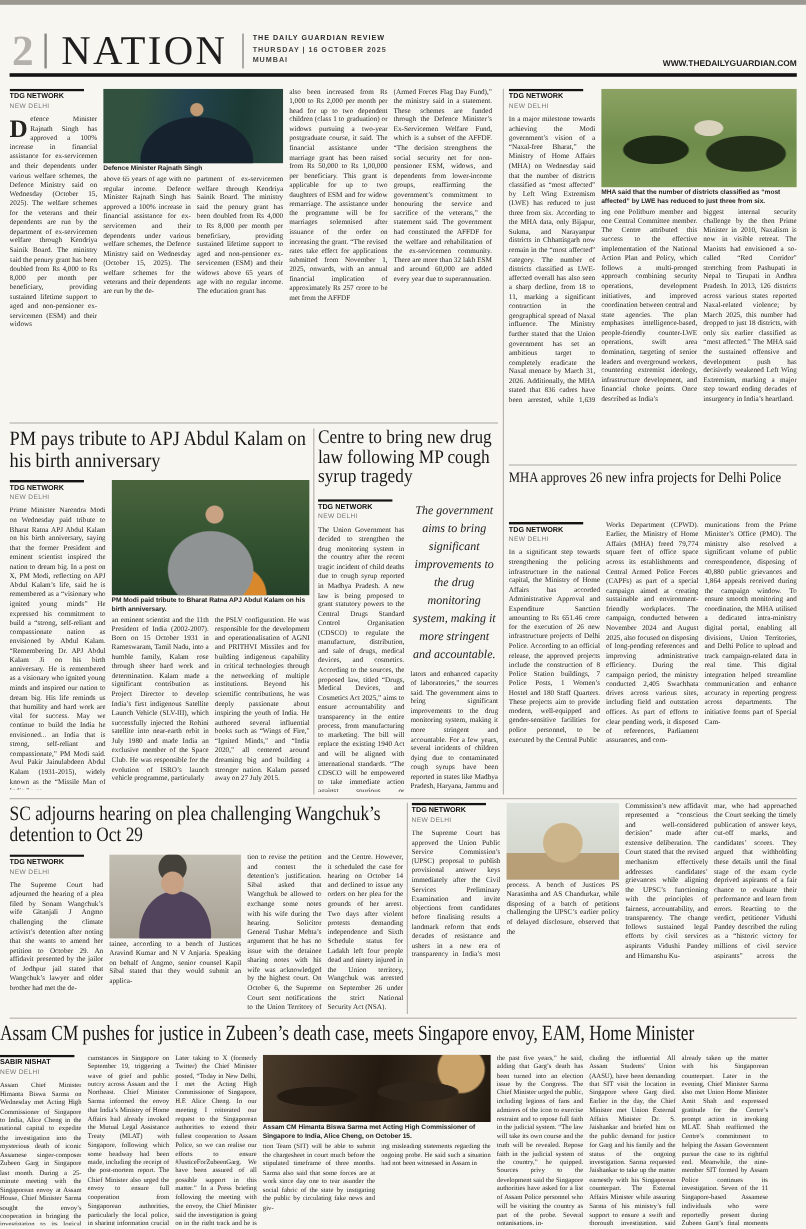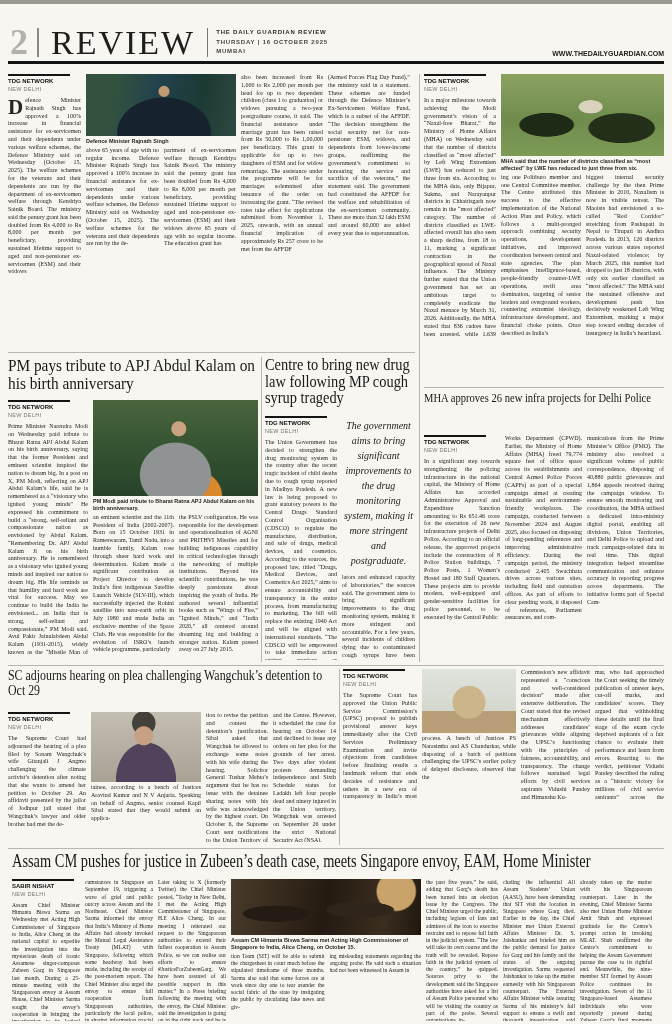--- a/index.html
+++ b/index.html
@@ -69,21 +69,21 @@
   .vr { position:absolute; width:1px; background:#b8b5ae; }
   .hrz { position:absolute; height:1px; background:#b8b5ae; }
 </style>
 </head>
 <body>
 
 <div class="page">
 
   <header class="masthead">
     <div class="pgnum">2</div>
-    <div class="secname">REVIEW</div>
+    <div class="secname">NATION</div>
     <div class="mastinfo">
       <div>THE DAILY GUARDIAN REVIEW</div>
       <div class="thin">THURSDAY | 16 OCTOBER 2025</div>
       <div class="thin">MUMBAI</div>
     </div>
     <div class="mastweb">WWW.THEDAILYGUARDIAN.COM</div>
   </header>
 
   <div class="vr" style="left:419px; top:70px; height:588px"></div>
   <div class="vr" style="left:261px; top:353px; height:305px"></div>
@@ -168,21 +168,21 @@
     </h1>
     <div class="body" style="height:244px">
       <div class="col" style="width:72px">
         <div class="byline">
           <span>TDG NETWORK</span>
           <span class="loc">NEW DELHI</span>
         </div>
         <div class="bt">The Union Government has decided to strengthen the drug monitoring system in the country after the recent tragic incident of child deaths due to cough syrup reported in Madhya Pradesh. A new law is being proposed to grant statutory powers to the Central Drugs Standard Control Organisation (CDSCO) to regulate the manufacture, distribution, and sale of drugs, medical devices, and cosmetics. According to the sources, the proposed law, titled “Drugs, Medical Devices, and Cosmetics Act 2025,” aims to ensure accountability and transparency in the entire process, from manufacturing to marketing. The bill will replace the existing 1940 Act and will be aligned with international standards. “The CDSCO will be empowered to take immediate action against spurious or substandard drugs in the country. The licensing process will be fully digitised and better coordination between state-level regu-</div>
       </div>
       <div class="col" style="width:73px">
-        <div class="pq">The government aims to bring significant improvements to the drug monitoring system, making it more stringent and postgraduate.</div>
+        <div class="pq">The government aims to bring significant improvements to the drug monitoring system, making it more stringent and accountable.</div>
         <div class="bt">lators and enhanced capacity of laboratories,” the sources said. The government aims to bring significant improvements to the drug monitoring system, making it more stringent and accountable. For a few years, several incidents of children dying due to contaminated cough syrups have been reported in states like Madhya Pradesh, Haryana, Jammu and Kashmir, and Tamil Nadu. After the deaths of several deaths of children due to syrups in Madhya Pradesh WHO has issued on Monday issued a health advisory warning against the use and distribution of three cough syrups. These syrups are Coldrif, Respifresh TR, and ReLife.</div>
       </div>
     </div>
   </section>
 
   <section class="art" style="left:424px; top:388px; width:240px; height:270px">
     <h1 class="hl" style="font-size:12px; height:38px">
       <span class="cx" style="transform:scaleX(.88); width:113.6%">MHA approves 26 new infra projects for Delhi Police</span>
     </h1>
     <div class="body" style="height:224px">
@@ -196,21 +196,21 @@
       <div class="col" style="width:77px">
           <div class="bt">Works Department (CPWD). Earlier, the Ministry of Home Affairs (MHA) freed 79,774 square feet of office space across its establishments and Central Armed Police Forces (CAPFs) as part of a special campaign aimed at creating sustainable and environment-friendly workplaces. The campaign, conducted between November 2024 and August 2025, also focused on disposing of long-pending references and improving administrative efficiency. During the campaign period, the ministry conducted 2,405 Swachhata drives across various sites, including field and outstation offices. As part of efforts to clear pending work, it disposed of references, Parliament assurances, and com-</div>
         </div>
       <div class="col" style="width:77px">
           <div class="bt">munications from the Prime Minister’s Office (PMO). The ministry also resolved a significant volume of public correspondence, disposing of 40,880 public grievances and 1,864 appeals received during the campaign window. To ensure smooth monitoring and coordination, the MHA utilised a dedicated intra-ministry digital portal, enabling all divisions, Union Territories, and Delhi Police to upload and track campaign-related data in real time. This digital integration helped streamline communication and enhance accuracy in reporting progress across departments. The initiative forms part of Special Cam-</div>
         </div>
     </div>
   </section>
 
   <section class="art" style="left:8px; top:665px; width:328px; height:176px">
-    <h1 class="hl" style="font-size:14px; height:38px">
+    <h1 class="hl" style="font-size:17px; height:38px">
       <span class="cx" style="transform:scaleX(.85); width:117.6%">SC adjourns hearing on plea challenging Wangchuk’s detention to Oct 29</span>
     </h1>
     <div class="body" style="height:130px">
       <div class="col" style="width:78px">
         <div class="byline">
           <span>TDG NETWORK</span>
           <span class="loc">NEW DELHI</span>
         </div>
         <div class="bt">The Supreme Court had adjourned the hearing of a plea filed by Sonam Wangchuk’s wife Gitanjali J Angmo challenging the climate activist’s detention after noting that she wants to amend her petition to October 29. An affidavit presented by the jailor of Jodhpur jail stated that Wangchuk’s lawyer and older brother had met the de-</div>
       </div>
@@ -242,21 +242,21 @@
       </div>
       <div class="col" style="width:69px">
           <div class="bt">Commission’s new affidavit represented a “conscious and well-considered decision” made after extensive deliberation. The Court stated that the revised mechanism effectively addresses candidates’ grievances while aligning the UPSC’s functioning with the principles of fairness, accountability, and transparency. The change follows sustained legal efforts by civil services aspirants Vidushi Pandey and Himanshu Ku-</div>
         </div>
       <div class="col" style="width:69px">
           <div class="bt">mar, who had approached the Court seeking the timely publication of answer keys, cut-off marks, and candidates’ scores. They argued that withholding these details until the final stage of the exam cycle deprived aspirants of a fair chance to evaluate their performance and learn from errors. Reacting to the verdict, petitioner Vidushi Pandey described the ruling as a “historic victory for millions of civil service aspirants” across the country.</div>
         </div>
     </div>
   </section>
 
-  <section class="art" style="left:12px; top:848px; width:656px; height:170px">
+  <section class="art" style="left:0; top:848px; width:656px; height:170px">
     <h1 class="hl" style="font-size:18px; height:22px">
       <span class="cx" style="transform:scaleX(.8); width:125%">Assam CM pushes for justice in Zubeen’s death case, meets Singapore envoy, EAM, Home Minister</span>
     </h1>
     <div class="body" style="height:142px">
       <div class="col" style="width:68px">
         <div class="byline">
           <span>SABIR NISHAT</span>
           <span class="loc">NEW DELHI</span>
         </div>
         <div class="bt" style="font-size:5.6px">Assam Chief Minister Himanta Biswa Sarma on Wednesday met Acting High Commissioner of Singapore to India, Alice Cheng in the national capital to expedite the investigation into the mysterious death of iconic Assamese singer-composer Zubeen Garg in Singapore last month. During a 25-minute meeting with the Singaporean envoy at Assam House, Chief Minister Sarma sought the envoy’s cooperation in bringing the investigation to its logical conclusion. Garg passed away under mysterious cir-</div>

